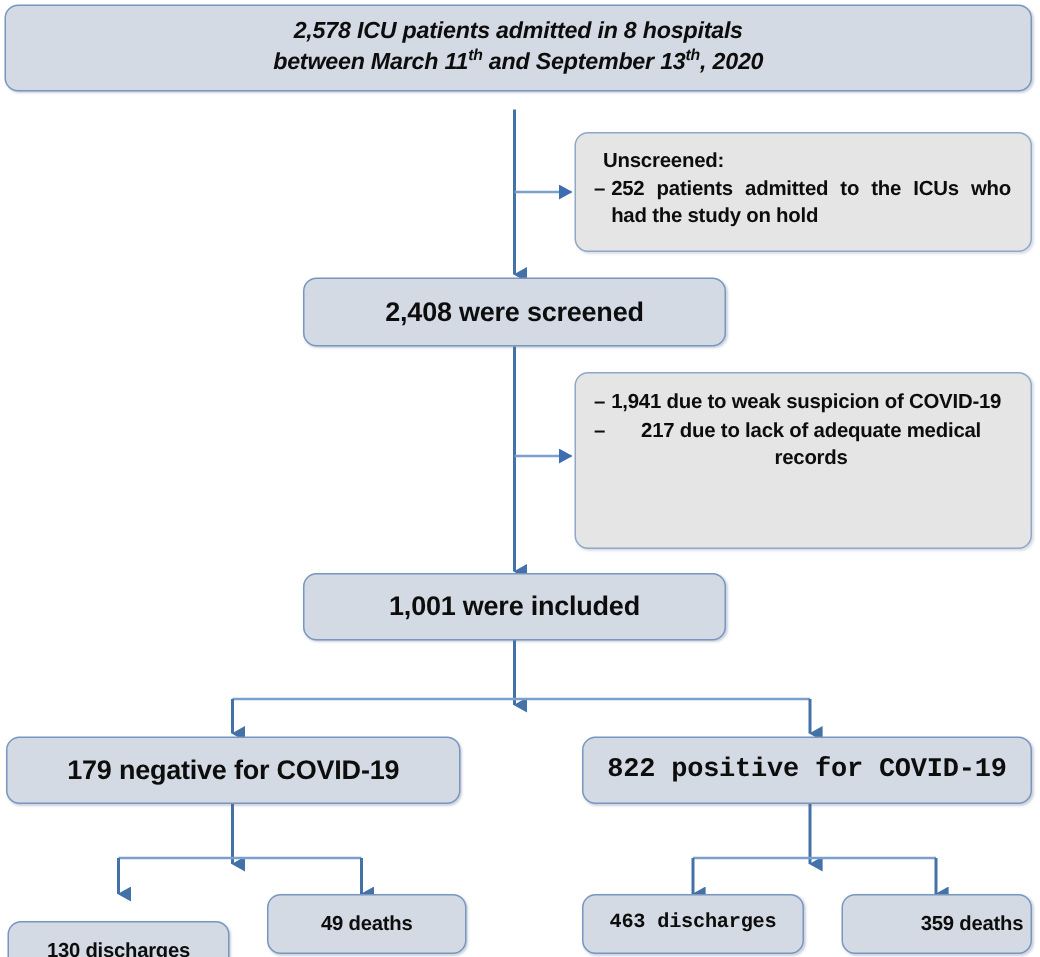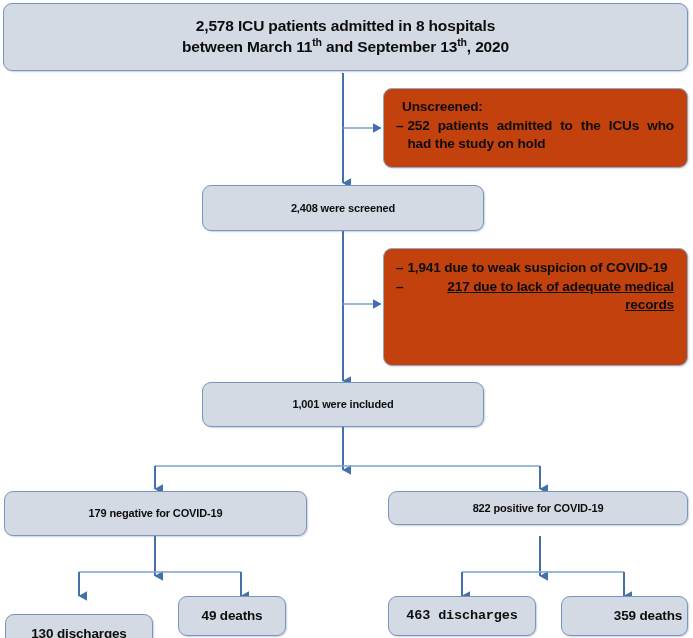--- a/index.html
+++ b/index.html
@@ -33,38 +33,38 @@
     align-items: center;
     justify-content: center;
     z-index: 2;
   }
   .node.filled {
     background: #d3dae3;
     border: 1.6px solid #7996c0;
     box-shadow: 1px 1px 1.5px rgba(90,110,140,0.30);
   }
   .node.plain {
-    background: #c2410c;
+    background: #e5e5e5;
     border: 1.6px solid #8fa8c9;
     box-shadow: 1px 1px 1.5px rgba(90,110,140,0.22);
     align-items: flex-start;
     justify-content: flex-start;
   }
   .node-text {
     color: #0d0d0d;
     font-weight: bold;
     text-align: center;
     line-height: 1.35;
     letter-spacing: -0.15px;
   }
   .t-main {
     font-size: 15.5px;
   }
   .t-box {
-    font-size: 11px;
+    font-size: 18px;
     text-align: right;
   }
   .t-small {
     font-size: 13.5px;
   }
   .detail-body {
     padding: 9px 13px 8px 12px;
     color: #0d0d0d;
     font-weight: bold;
     font-size: 13.6px;
@@ -85,22 +85,21 @@
   .bullet-dash {
     flex: 0 0 auto;
     margin-right: 4px;
   }
   .bullet-text {
     flex: 1 1 auto;
     text-align: justify;
     text-justify: inter-word;
   }
   .bullet-text.nojustify {
-    text-align: right;
-    text-decoration: underline;
+    text-align: center;
   }
   sup {
     font-size: 0.68em;
     vertical-align: super;
     line-height: 0;
   }
 </style>
 </head>
 <body>
 
@@ -133,21 +132,21 @@
     <path d="M79,572 L241,572" stroke="#7ba0cf" stroke-width="1.6" fill="none"></path>
     <path d="M79,572 L79,596" stroke="#4472a8" stroke-width="2" fill="none" marker-end="url(#arrowDown)"></path>
     <path d="M241,572 L241,596" stroke="#4472a8" stroke-width="2" fill="none" marker-end="url(#arrowDown)"></path>
 
     <path d="M540,536 L540,576" stroke="#4472a8" stroke-width="2" fill="none" marker-end="url(#arrowDown)"></path>
     <path d="M462,572 L624,572" stroke="#7ba0cf" stroke-width="1.6" fill="none"></path>
     <path d="M462,572 L462,596" stroke="#4472a8" stroke-width="2" fill="none" marker-end="url(#arrowDown)"></path>
     <path d="M624,572 L624,596" stroke="#4472a8" stroke-width="2" fill="none" marker-end="url(#arrowDown)"></path>
   </svg>
 
-  <div class="node filled" style="left:3px; top:3px; width:685px; height:68px;">
+  <div class="node filled" style="left:3px; top:3px; width:685px; height:58px;font-style:italic;">
     <div class="node-text t-main">
       <span>2,578 ICU patients admitted in 8 hospitals</span><br>
       <span><span>between March 11</span><sup>th</sup><span> and September 13</span><sup>th</sup><span>, 2020</span></span>
     </div>
   </div>
 
   <div class="node plain" style="left:383px; top:88px; width:305px; height:80px;">
     <div class="detail-body">
       <div class="detail-head">Unscreened:</div>
       <div class="bullet-row">
@@ -175,29 +174,29 @@
   </div>
 
   <div class="node filled" style="left:202px; top:382px; width:282px; height:45px;">
     <div class="node-text t-box">1,001 were included</div>
   </div>
 
   <div class="node filled" style="left:4px; top:491px; width:303px; height:45px;">
     <div class="node-text t-box">179 negative for COVID-19</div>
   </div>
 
-  <div class="node filled" style="left:388px; top:491px; width:300px; height:34px;">
+  <div class="node filled" style="left:388px; top:491px; width:300px; height:45px;font-family:Liberation Mono, monospace;">
     <div class="node-text t-box">822 positive for COVID-19</div>
   </div>
 
   <div class="node filled" style="left:5px; top:614px; width:148px; height:40px;">
     <div class="node-text t-small">130 discharges</div>
   </div>
 
-  <div class="node filled" style="left:178px; top:596px; width:108px; height:40px;">
+  <div class="node filled" style="left:178px; top:596px; width:133px; height:40px;">
     <div class="node-text t-small">49 deaths</div>
   </div>
 
   <div class="node filled" style="left:388px; top:596px; width:148px; height:40px;font-family:Liberation Mono, monospace;">
     <div class="node-text t-small">463 discharges</div>
   </div>
 
   <div class="node filled" style="left:561px; top:596px; width:127px; height:40px;padding-left:47px;">
     <div class="node-text t-small">359 deaths</div>
   </div>

